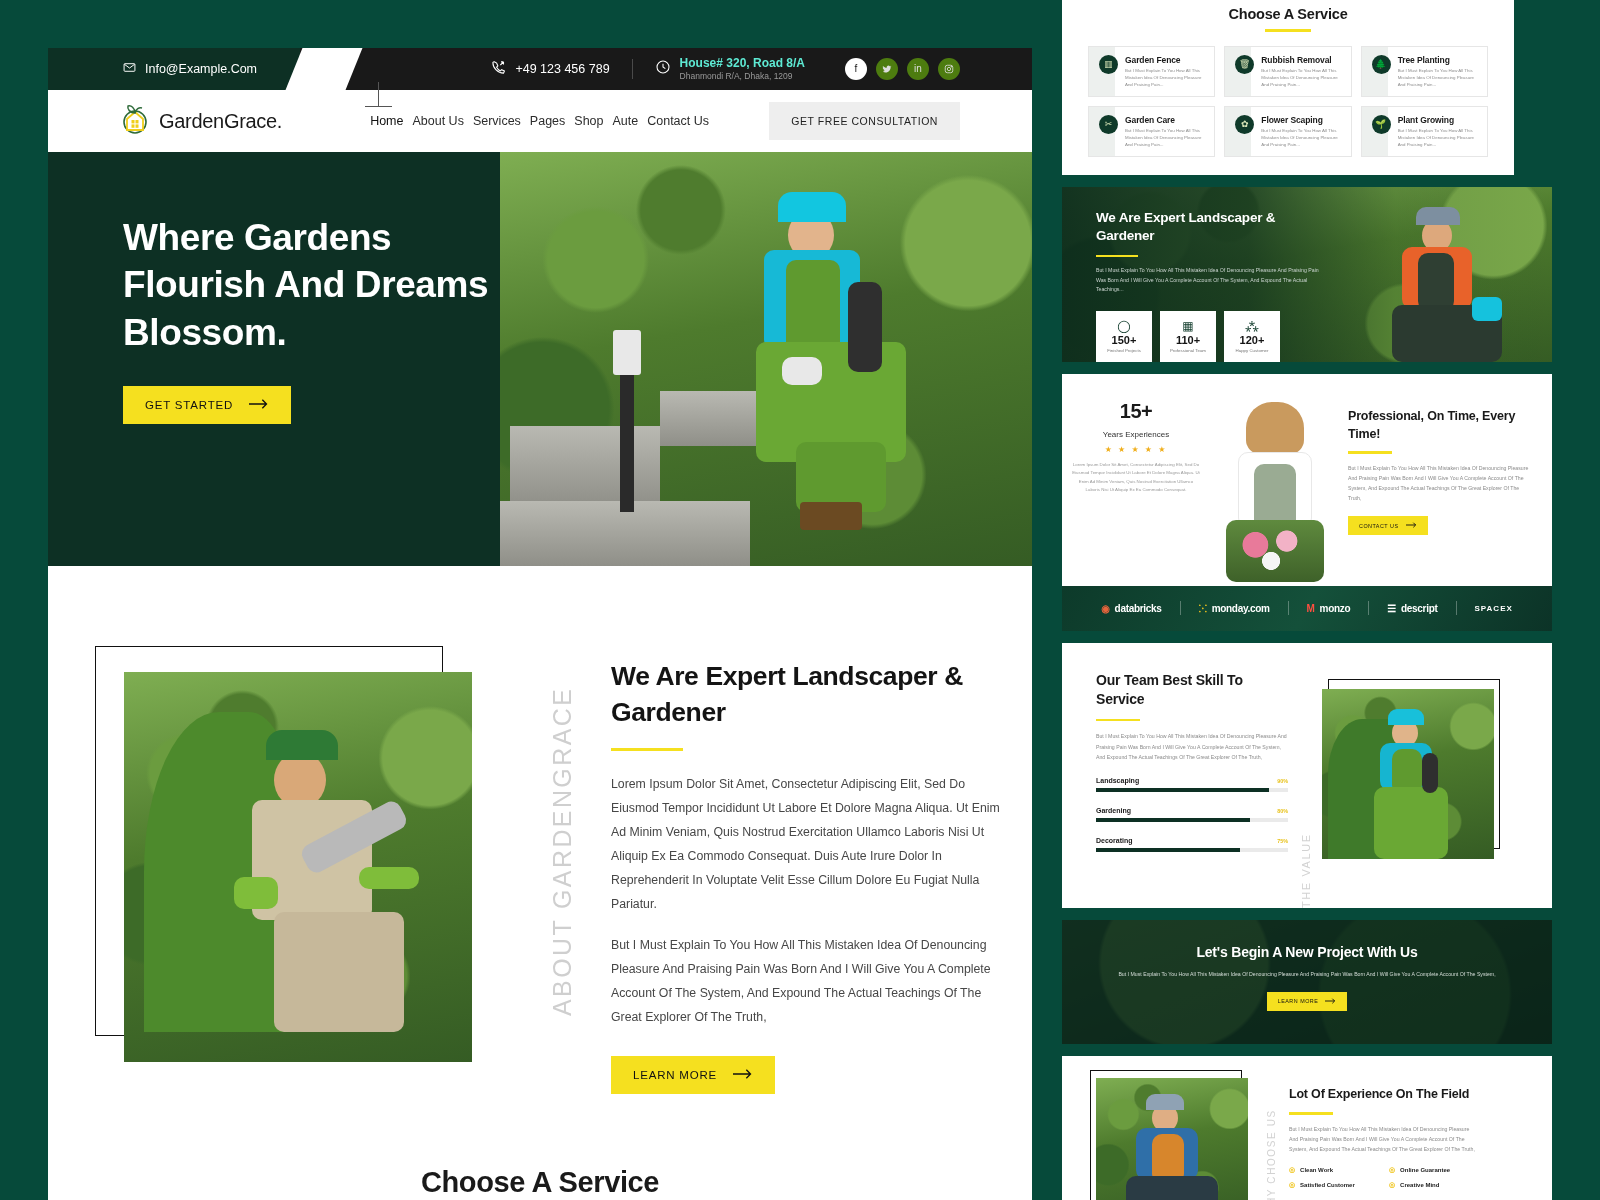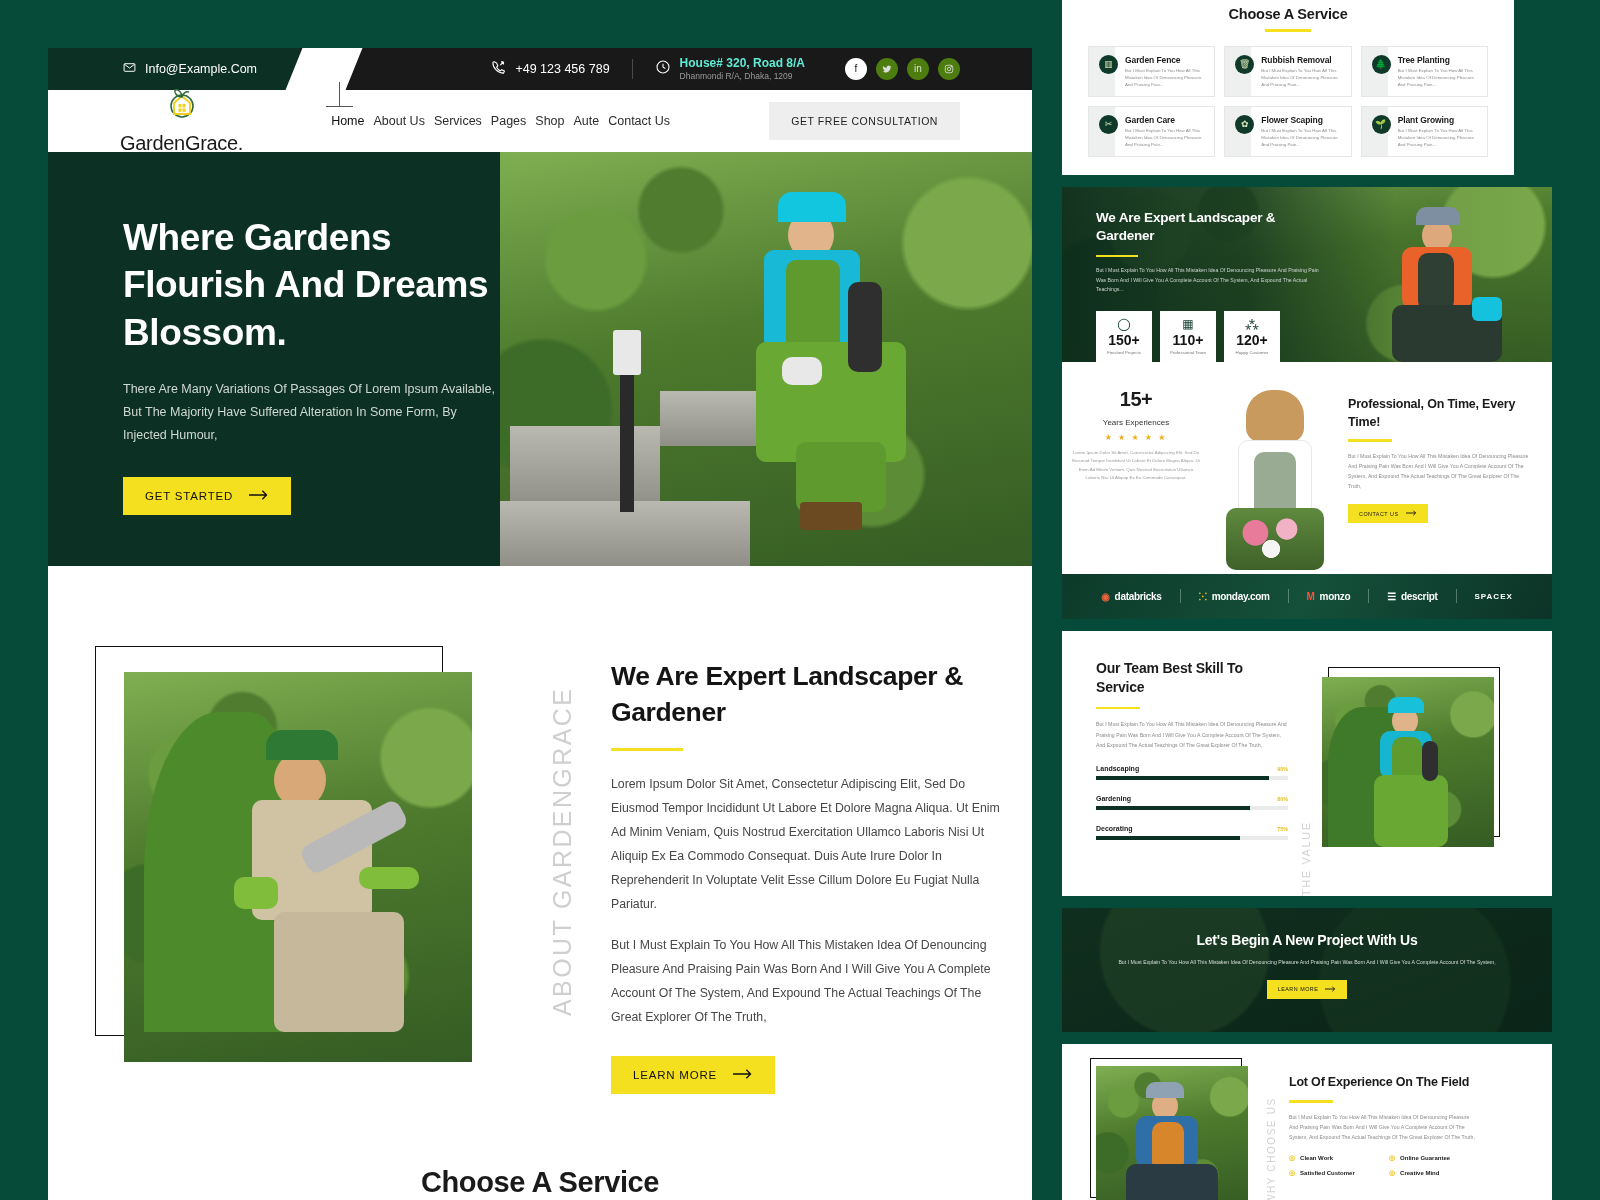--- a/index.html
+++ b/index.html
@@ -26,21 +26,21 @@
   .tb-sep { width:1px; height:20px; background:#4a4a4a; margin:0 22px; }
   .tb-addr-main { font-size:12px; font-weight:bold; color:#5eead4; line-height:1.25; }
   .tb-addr-sub { font-size:8.5px; color:#9a9a9a; line-height:1.3; }
   .socials { display:flex; gap:9px; margin-left:40px; margin-right:72px; }
   .soc { width:22px; height:22px; border-radius:50%; background:#4d7c0f; display:flex;
          align-items:center; justify-content:center; color:#ddd; font-size:10px; }
   .soc.fb { background:#fff; color:#191919; }
 
   
   .nav { height:62px; background:#fff; display:flex; align-items:center; padding:0 0 0 72px; position:relative; }
-  .brand { display:flex; align-items:center; gap:9px;flex-direction:column; }
+  .brand { display:flex; align-items:center; gap:9px; }
   .brand-name { font-size:20px; font-weight:500; letter-spacing:-0.3px; color:#1a1a1a; }
   .menu { display:flex; align-items:center; gap:9px; margin-left:88px; position:relative; }
   .menu a { font-size:12.5px; color:#2c2c2c; text-decoration:none; }
   .menu a.active { color:#111; }
   .menu-tick { position:absolute; left:8px; top:-32px; width:1px; height:24px; background:#555; }
   .menu-tick::after { content:""; position:absolute; left:-13px; top:24px; width:27px; height:1px; background:#555; }
   .cta-top { margin-left:auto; margin-right:72px; background:#eee; border:none; padding:13px 22px;
              font-size:10.5px; letter-spacing:0.55px; color:#222; font-family:inherit; }
 
   
@@ -90,25 +90,25 @@
   
   .expert { position:relative; height:175px; overflow:hidden; margin-top:12px; }
   .expert-inner { position:relative; z-index:3; padding:22px 0 0 34px; width:260px; }
   .expert-h { font-size:13.5px; line-height:1.38; font-weight:bold; color:#fff; letter-spacing:-0.2px; }
   .expert-rule { width:42px; height:2px; background:#f5e01f; margin:9px 0 9px; }
   .expert-p { font-size:5.2px; line-height:1.85; color:#cbd5d0; }
   .stats { display:flex; gap:8px; margin-top:16px; }
   .stat { background:#fff; width:56px; height:52px; display:flex; flex-direction:column;
           align-items:center; justify-content:center; gap:2px; }
   .stat-ico { font-size:12px; color:#0f3a2a; line-height:1; }
-  .stat-num { font-size:14px; font-weight:bold; color:#141414; }
+  .stat-num { font-size:11px; font-weight:bold; color:#141414; }
   .stat-lbl { font-size:4.4px; color:#777; }
 
   
-  .prof { position:relative; background:#fff; height:212px; display:flex; overflow:hidden; }
+  .prof { position:relative; background:#fff; height:212px; margin-top:12px; display:flex; overflow:hidden; }
   .prof-left { width:148px; padding:26px 10px 0; text-align:center; }
   .prof-num { font-size:20px; font-weight:bold; letter-spacing:-0.5px; }
   .prof-lbl { font-size:8px; font-weight:500; margin-top:7px; color:#333; }
   .prof-stars { color:#f0ae1b; font-size:8px; letter-spacing:2px; margin-top:6px; }
   .prof-sm { font-size:4.4px; line-height:1.9; color:#9a9a9a; margin-top:7px; }
   .prof-mid { width:132px; position:relative; }
   .prof-right { flex:1; padding:34px 22px 0 6px; }
   .prof-h { font-size:12.5px; line-height:1.42; font-weight:bold; letter-spacing:-0.2px; }
   .prof-rule { width:44px; height:2.5px; background:#f5e01f; margin:8px 0 9px; }
   .prof-p { font-size:5.2px; line-height:1.95; color:#8a8a8a; }
@@ -269,21 +269,20 @@
         <a href="#">Shop</a>
         <a href="#">Aute</a>
         <a href="#">Contact Us</a>
       </div>
       <button class="cta-top">GET FREE CONSULTATION</button>
     </div>
 
     <div class="hero">
       <div class="hero-left">
         <div class="hero-h1">Where Gardens Flourish And Dreams Blossom.</div>
-        <div class="hero-p">There Are Many Variations Of Passages Of Lorem Ipsum Available, But The Majority Have Suffered Alteration In Some Form, By Injected Humour,</div>
         <button class="btn-yellow">
           <span>GET STARTED</span>
           <span>
             <svg width="20" height="10" viewBox="0 0 24 12" fill="none" stroke="#111" stroke-width="1.6">
               <path d="M0 6h21M16 1l5 5-5 5"></path>
             </svg>
           </span>
         </button>
       </div>
       <div class="hero-img">

